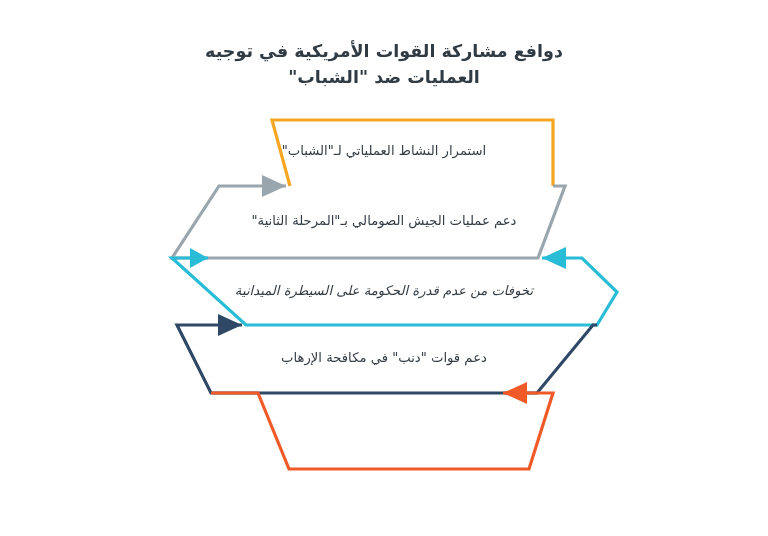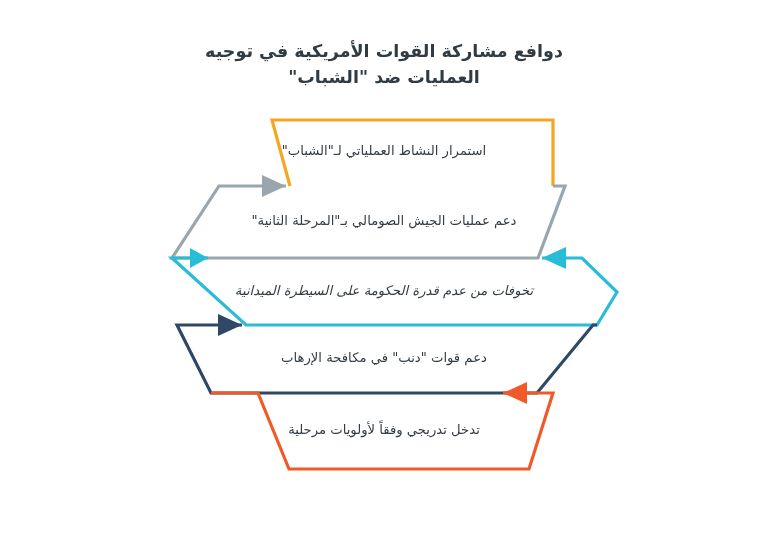--- a/index.html
+++ b/index.html
@@ -79,15 +79,14 @@
   </svg>
 
   <div class="band-label" style="left:184px; top:143px; width:400px;">استمرار النشاط العملياتي لـ"الشباب"</div>
 
   <div class="band-label" style="left:144px; top:213px; width:480px;">دعم عمليات الجيش الصومالي بـ"المرحلة الثانية"</div>
 
   <div class="band-label" style="left:144px; top:283px; width:480px;font-style:italic;">تخوفات من عدم قدرة الحكومة على السيطرة الميدانية</div>
 
   <div class="band-label" style="left:164px; top:350px; width:440px;">دعم قوات "دنب" في مكافحة الإرهاب</div>
 
-  <div class="band-label" style="left:184px; top:422px; width:400px;">تدخل تدريجي وفقاً لأولويات مرحلية</div>
 
 </div>
 
 </body></html>

